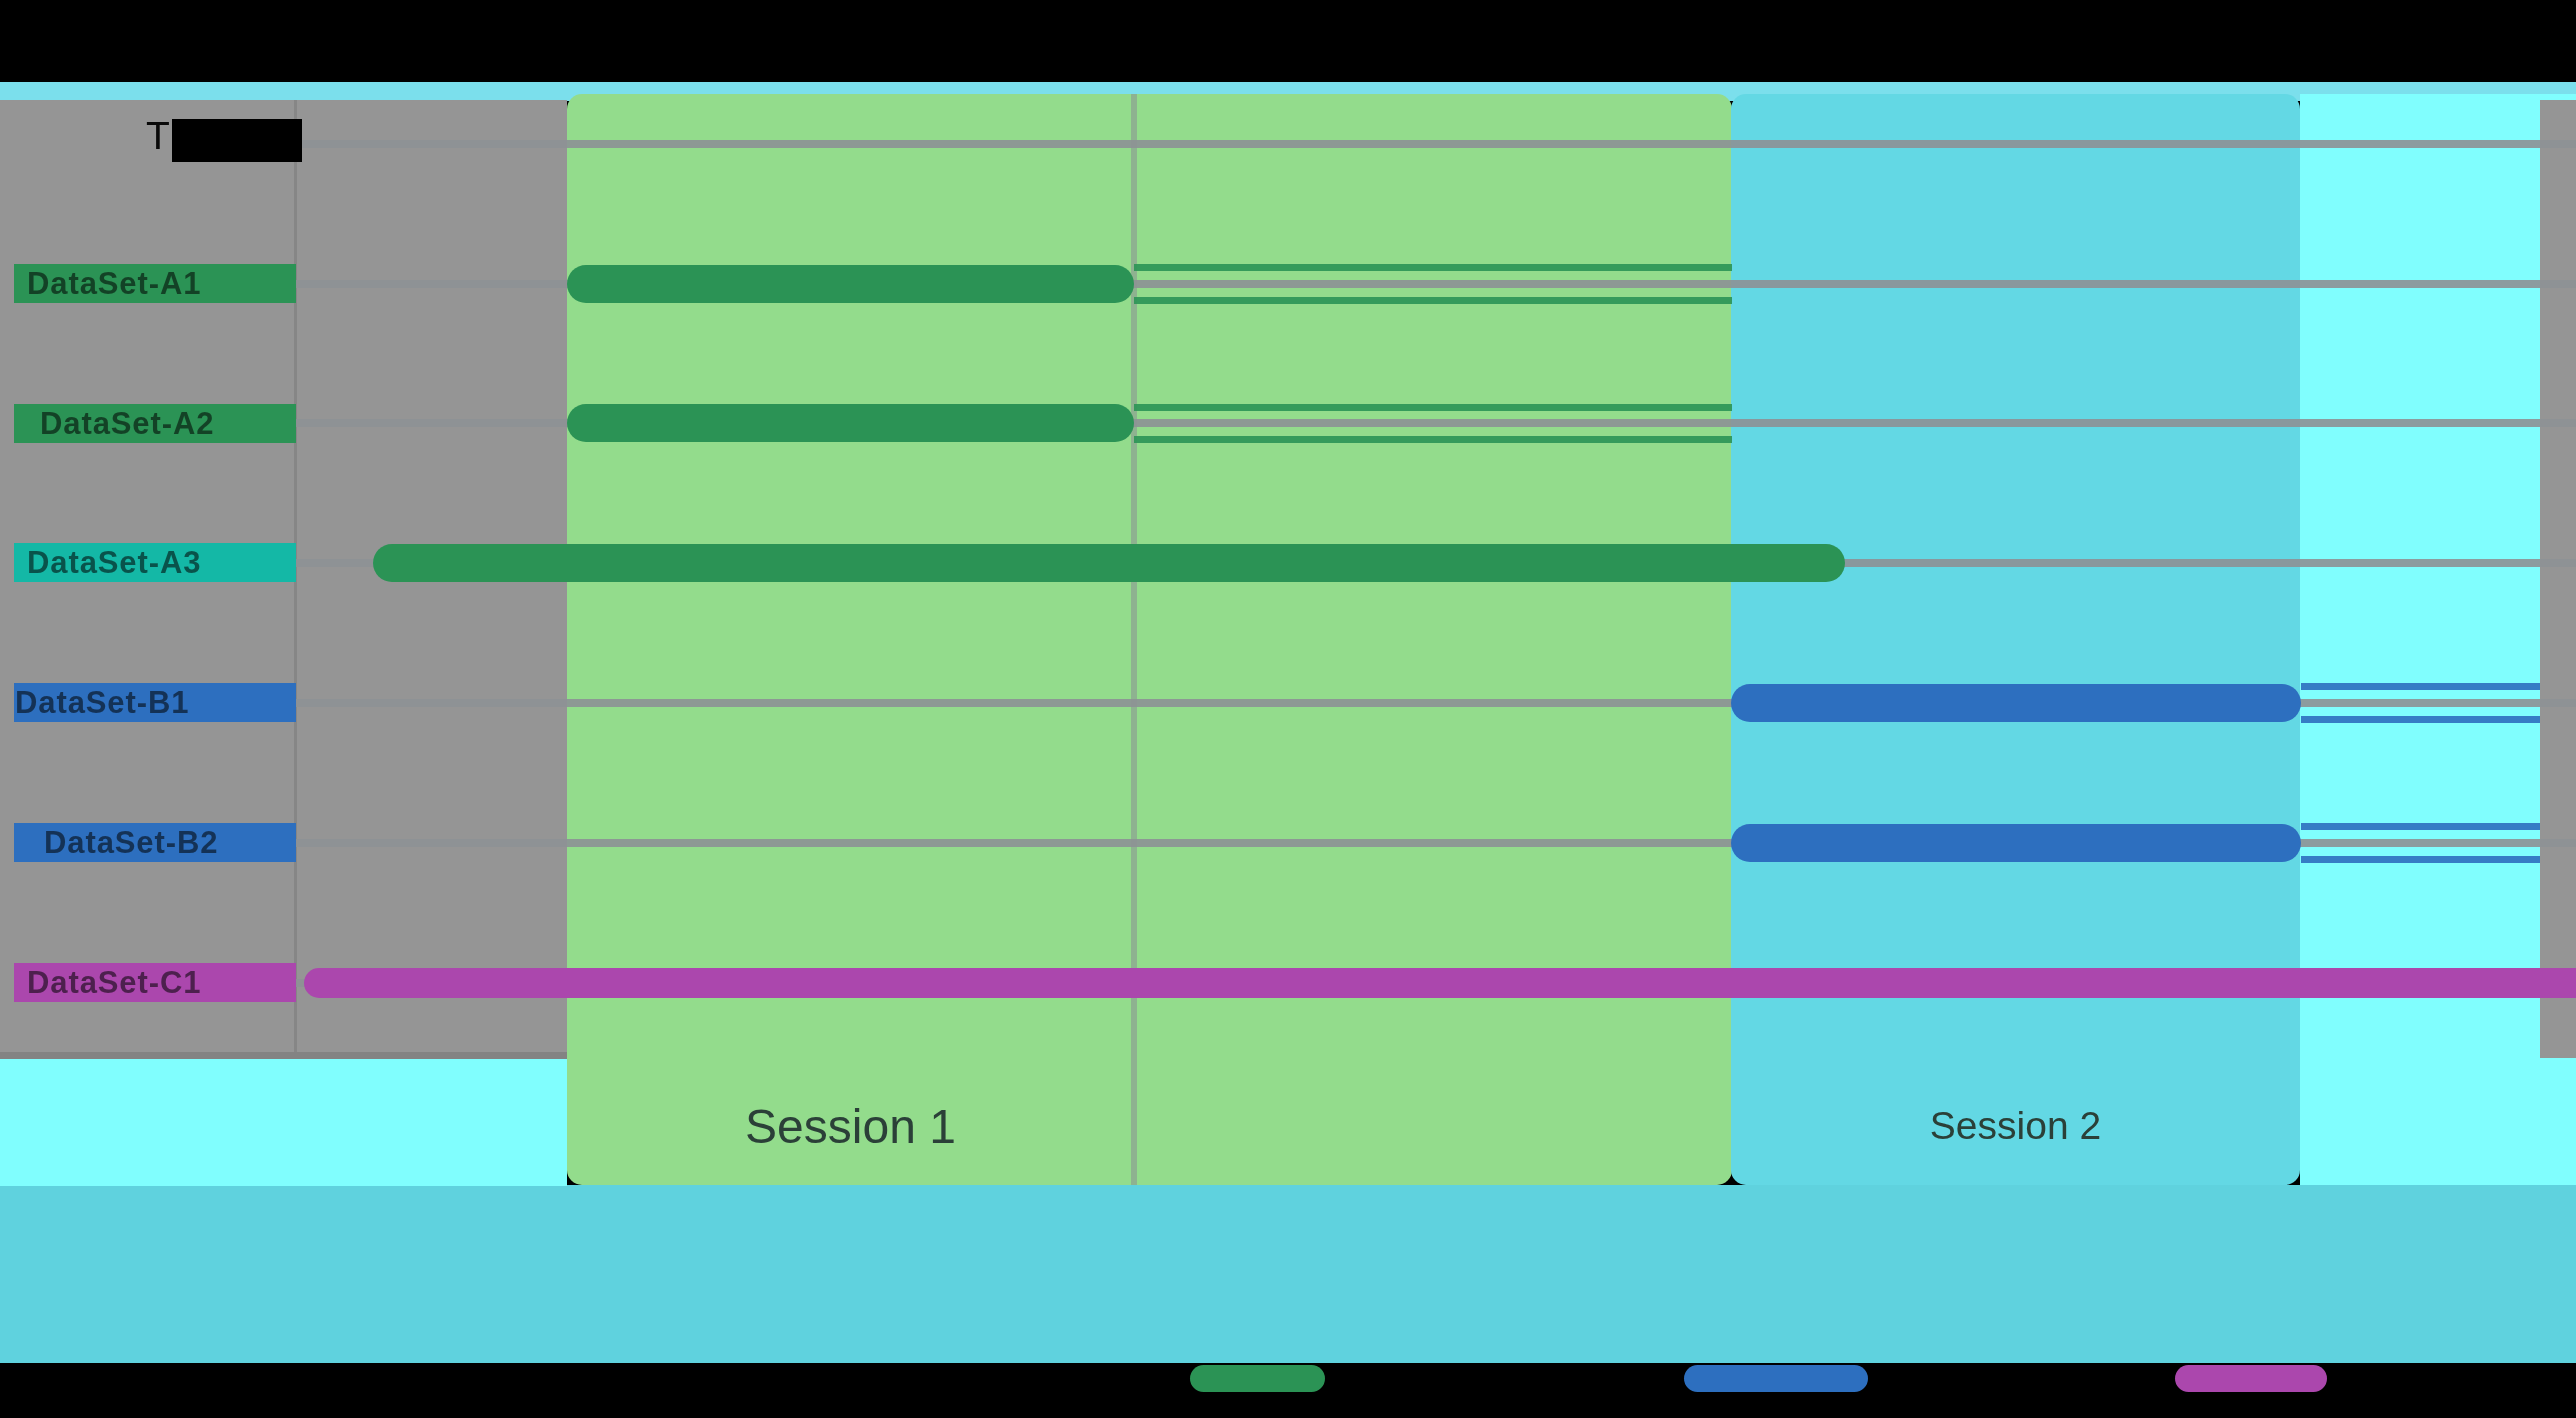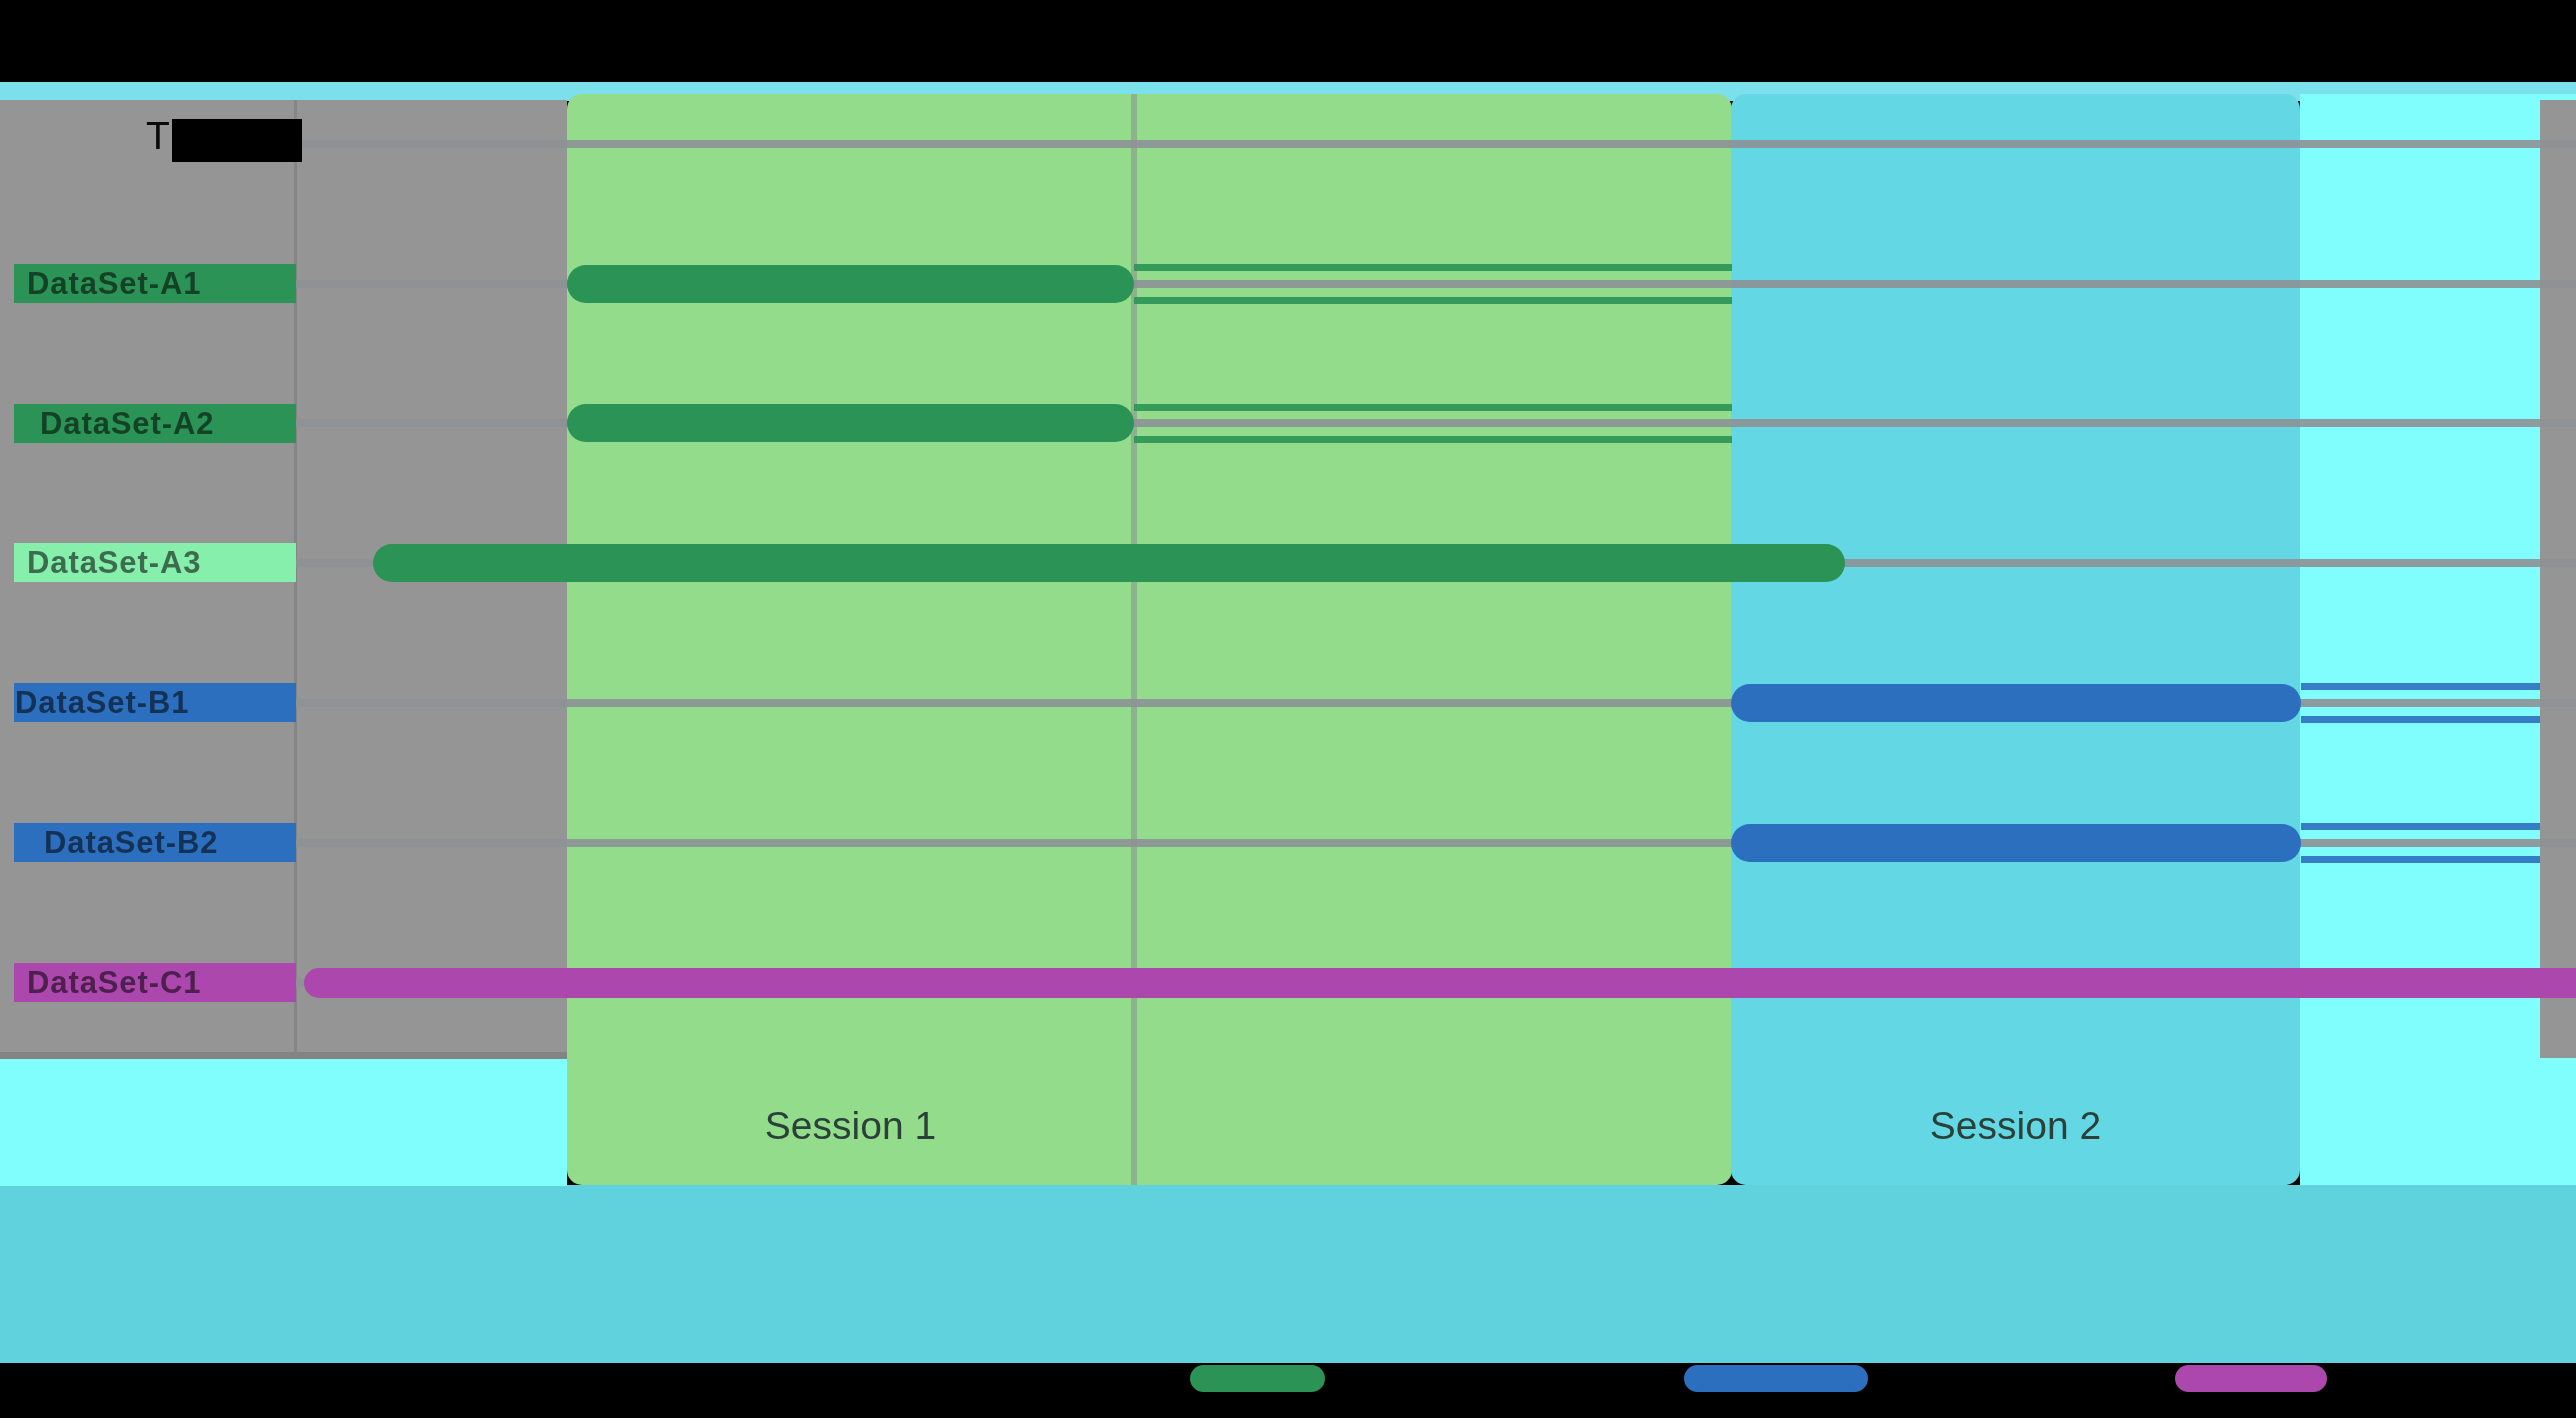--- a/index.html
+++ b/index.html
@@ -42,25 +42,25 @@
       <div style="left: 2301px; top: 823px; width: 239px; height: 6.6px; background: rgb(45, 111, 191); opacity: 0.9;"></div>
       <div style="left: 2301px; top: 856px; width: 239px; height: 6.6px; background: rgb(45, 111, 191); opacity: 0.9;"></div>
       <div style="left: 567px; top: 265px; width: 567px; height: 38px; background: rgb(43, 147, 85); border-radius: 19px;"></div>
       <div style="left: 567px; top: 404px; width: 567px; height: 38px; background: rgb(43, 147, 85); border-radius: 19px;"></div>
       <div style="left: 373px; top: 544px; width: 1472px; height: 38px; background: rgb(43, 147, 85); border-radius: 19px;"></div>
       <div style="left: 1731px; top: 684px; width: 570px; height: 38px; background: rgb(45, 111, 191); border-radius: 19px;"></div>
       <div style="left: 1731px; top: 824px; width: 570px; height: 38px; background: rgb(45, 111, 191); border-radius: 19px;"></div>
       <div style="left: 304px; top: 968px; width: 2272px; height: 30px; background: rgb(171, 71, 173); border-radius: 15px 0px 0px 15px;"></div>
       <div class="txt" style="left: 14px; top: 264px; width: 282px; height: 39px; background: rgb(43, 147, 85); display: flex; align-items: center; padding-left: 13px; font-size: 31px; color: rgba(0, 0, 0, 0.55); font-weight: bold; letter-spacing: 0.9px;">DataSet-A1</div>
       <div class="txt" style="left: 14px; top: 404px; width: 282px; height: 39px; background: rgb(43, 147, 85); display: flex; align-items: center; padding-left: 26px; font-size: 31px; color: rgba(0, 0, 0, 0.55); font-weight: bold; letter-spacing: 0.9px;">DataSet-A2</div>
-      <div class="txt" style="left: 14px; top: 543px; width: 282px; height: 39px; background: #86efac; display: flex; align-items: center; padding-left: 13px; font-size: 31px; color: rgba(0, 0, 0, 0.55); font-weight: bold; letter-spacing: 0.9px;">DataSet-A3</div>
+      <div class="txt" style="left: 14px; top: 543px; width: 282px; height: 39px; background: #14b8a6; display: flex; align-items: center; padding-left: 13px; font-size: 31px; color: rgba(0, 0, 0, 0.55); font-weight: bold; letter-spacing: 0.9px;">DataSet-A3</div>
       <div class="txt" style="left: 14px; top: 683px; width: 282px; height: 39px; background: rgb(45, 111, 191); display: flex; align-items: center; padding-left: 1px; font-size: 31px; color: rgba(0, 0, 0, 0.55); font-weight: bold; letter-spacing: 0.9px;">DataSet-B1</div>
       <div class="txt" style="left: 14px; top: 823px; width: 282px; height: 39px; background: rgb(45, 111, 191); display: flex; align-items: center; padding-left: 30px; font-size: 31px; color: rgba(0, 0, 0, 0.55); font-weight: bold; letter-spacing: 0.9px;">DataSet-B2</div>
       <div class="txt" style="left: 14px; top: 963px; width: 282px; height: 39px; background: rgb(171, 71, 173); display: flex; align-items: center; padding-left: 13px; font-size: 31px; color: rgba(0, 0, 0, 0.55); font-weight: bold; letter-spacing: 0.9px;">DataSet-C1</div>
-      <div class="txt" style="left: 569px; top: 1098px; width: 563px; height: 56px; display: flex; align-items: center; justify-content: center; font-size: 39px; color: rgb(43, 64, 56);">Session 1</div>
+      <div class="txt" style="left: 569px; top: 1098px; width: 563px; height: 56px; display: flex; align-items: center; justify-content: center; font-size: 48px; color: rgb(43, 64, 56);">Session 1</div>
       <div class="txt" style="left: 1734px; top: 1098px; width: 563px; height: 56px; display: flex; align-items: center; justify-content: center; font-size: 39px; color: rgb(43, 64, 56);">Session 2</div>
       <div style="left: 1190px; top: 1365px; width: 135px; height: 27px; background: rgb(43, 147, 85); border-radius: 13.6px;"></div>
       <div style="left: 1684px; top: 1365px; width: 184px; height: 27px; background: rgb(45, 111, 191); border-radius: 13.6px;"></div>
       <div style="left: 2175px; top: 1365px; width: 152px; height: 27px; background: rgb(171, 71, 173); border-radius: 13.6px;"></div>
     </div>
   <div id="title-wrap" style="left:146px;top:119px;height:43px;">
     <span class="txt" style="position:absolute;left:0;top:-4.7px;font-size:39px;color:#0A0A0A;">T</span>
     <div style="left:26px;top:0;width:130px;height:43px;background:#000;"></div>
   </div>
 </div>

